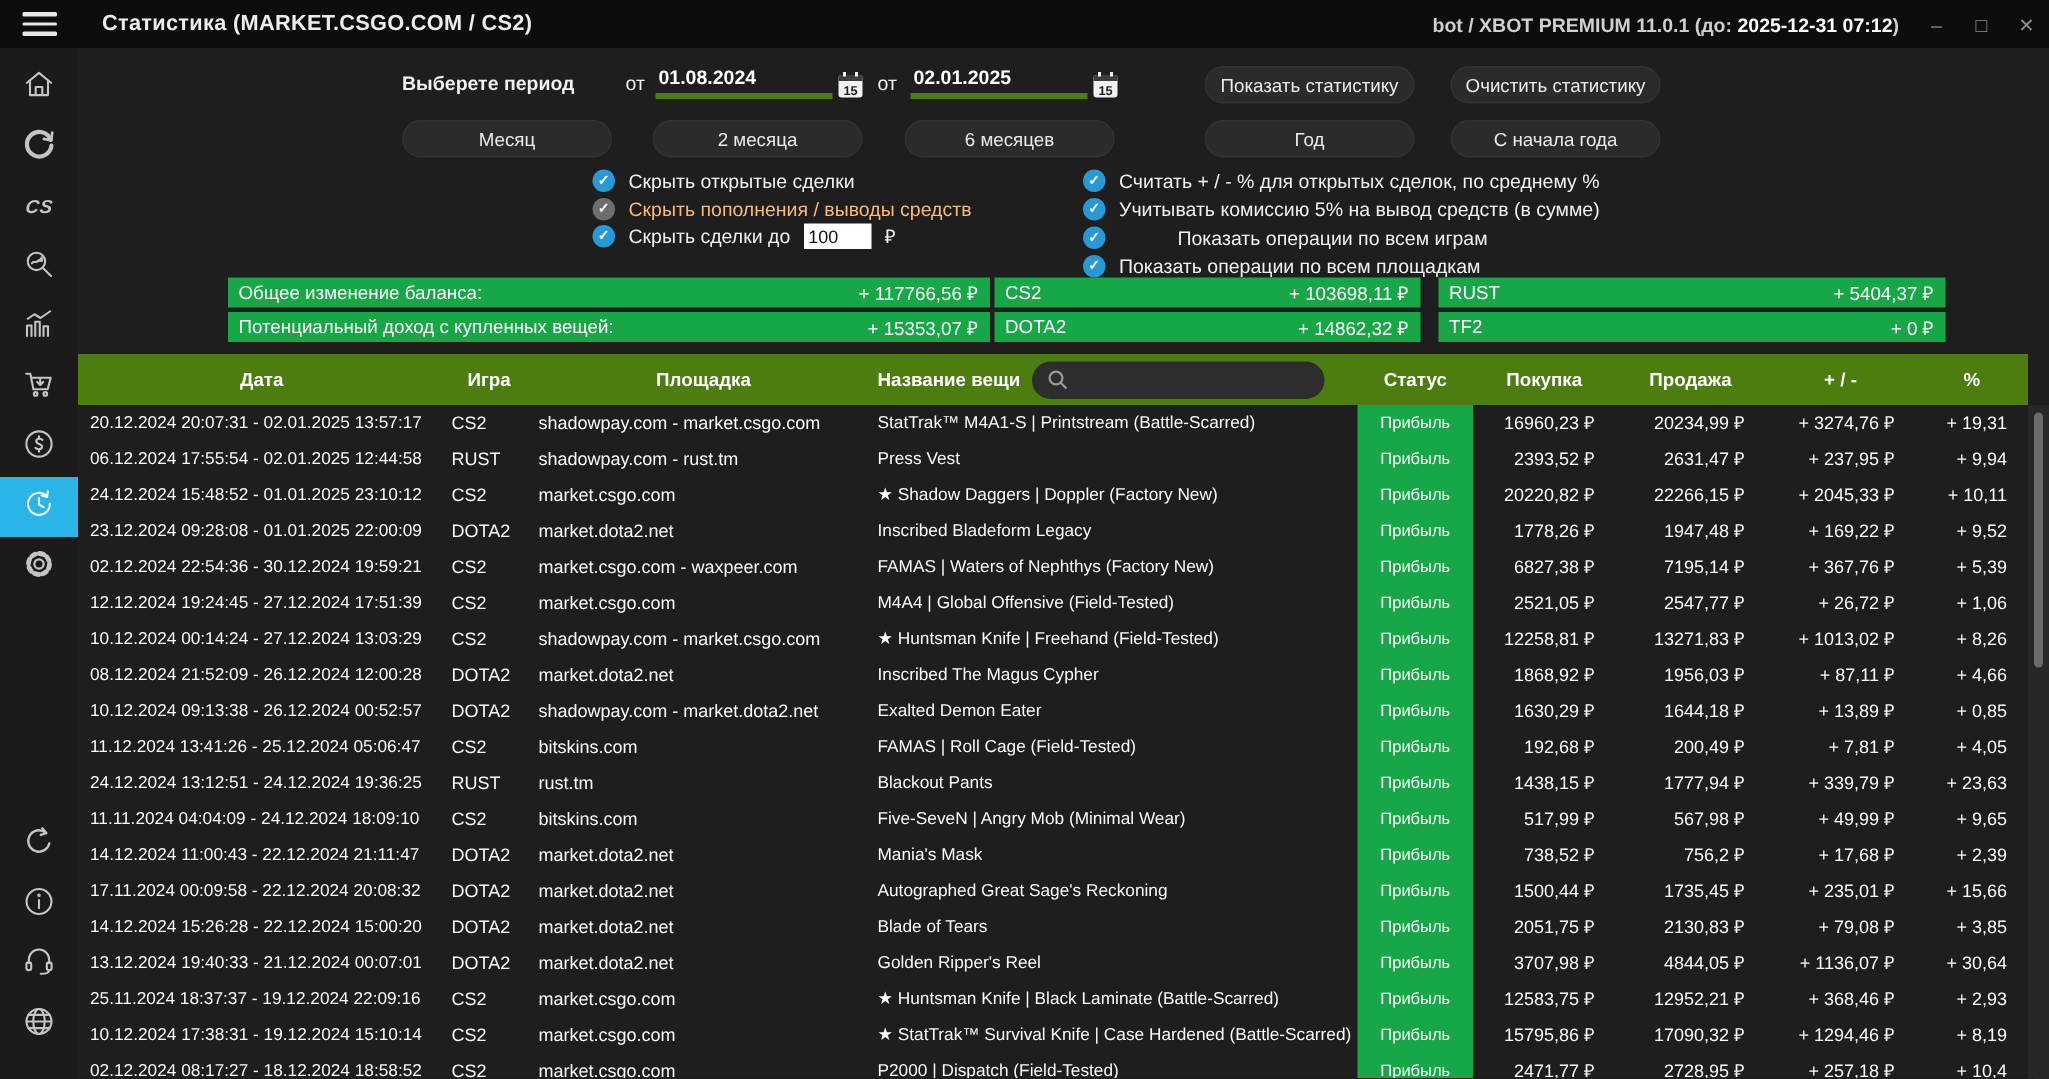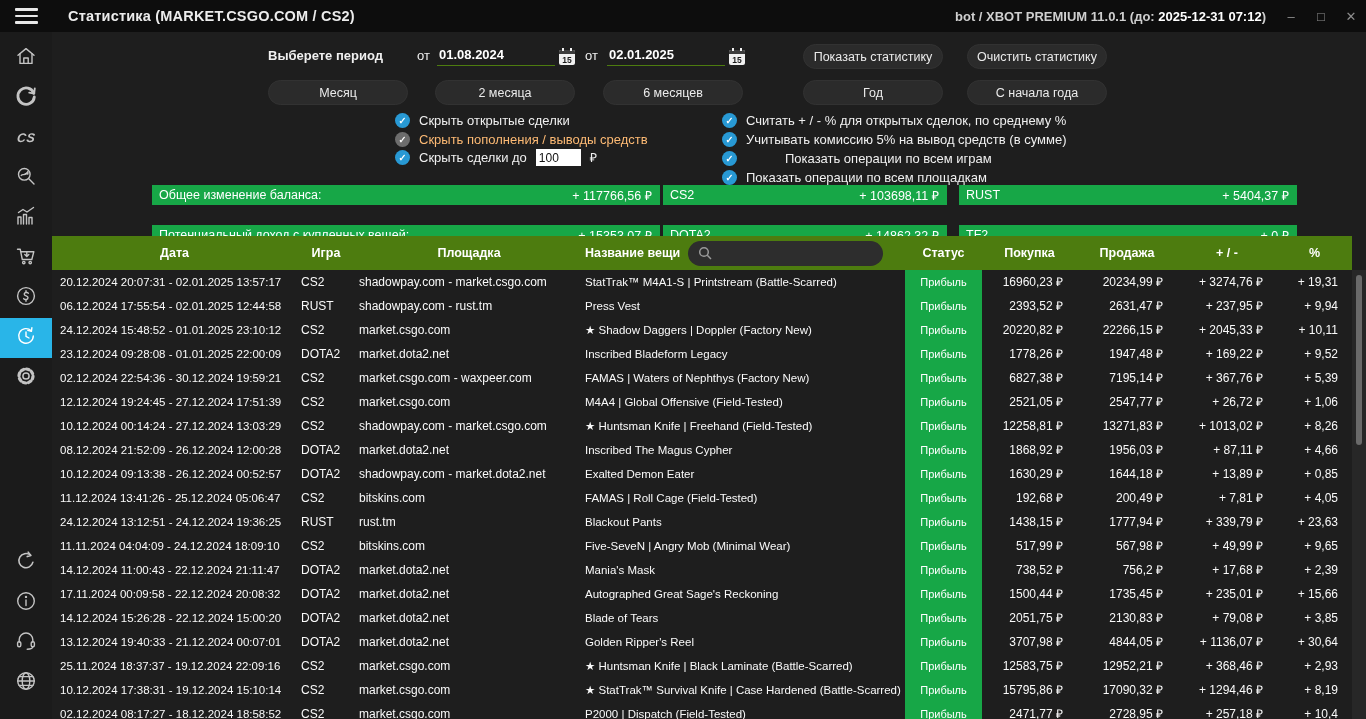--- a/index.html
+++ b/index.html
@@ -33,21 +33,21 @@
               transform:skewX(-8deg); color:currentColor; }
 
   
   .content { position:absolute; left:52px; top:32px; right:0; bottom:0; background:#1e1e1e; }
 
   .lbl { position:absolute; color:#f0f0f0; font-size:13px; white-space:nowrap; }
   .semibold { font-weight:600; }
 
   .date-field { position:absolute; display:flex; align-items:flex-end; gap:4px; height:22px; }
   .date-input { width:118px; background:transparent; border:none; outline:none;
-                border-bottom:1px solid #4d7c0f; color:#fff; font-size:13px; font-weight:600;
+                border-bottom:4px solid #4d7c0f; color:#fff; font-size:13px; font-weight:600;
                 padding:0 0 3px 2px; font-family:"Liberation Sans", sans-serif; }
   .cal { width:16px; height:15px; background:#f1f1f1; border-radius:2px; position:relative;
          display:flex; align-items:flex-end; justify-content:center; margin-bottom:1px; cursor:pointer; }
   .cal::before { content:""; position:absolute; top:0; left:0; right:0; height:3.5px;
                  background:#3c3c3c; border-radius:2px 2px 0 0; }
   .cal::after { content:""; position:absolute; top:-2px; left:3px; width:2px; height:3px; background:#f1f1f1;
                 box-shadow:8px 0 0 #f1f1f1; }
   .cal span { font-size:8.5px; font-weight:700; color:#1a1a1a; line-height:10px; }
 
   .btn { position:absolute; height:25px; width:140px; background:#2b2b2b; border:1px solid #323232;
@@ -59,21 +59,21 @@
         display:flex; align-items:center; justify-content:center; flex:0 0 15px; }
   .cb::after { content:"✓"; font-size:9.5px; font-weight:700; line-height:1; }
   .cb-label { color:#f0f0f0; font-size:13px; white-space:nowrap; }
   .check-row.disabled .cb { background:#6d6d6d; }
   .check-row.disabled .cb-label { color:#fdba74; }
   .min-input { width:45px; height:17px; background:#ffffff; border:none; outline:none; color:#111;
                font-size:12px; padding:0 3px; font-family:"Liberation Sans", sans-serif; }
   .rub { color:#f0f0f0; font-size:12.5px; }
 
   
-  .sum-box { position:absolute; display:flex; flex-direction:column; gap:20px; }
+  .sum-box { position:absolute; display:flex; flex-direction:column; gap:3px; }
   .sum-row { height:20px; background:#17a747; display:flex; align-items:center;
              justify-content:space-between; padding:0 8px 0 7px; color:#ffffff; font-size:12.5px;
              white-space:nowrap; }
 
   
   .table { position:absolute; left:0; top:204px; right:14px; bottom:0; overflow:hidden; }
   .grid { display:grid; grid-template-columns:245px 58px 228px 322px 77px 95px 100px 100px 75px; }
   .thead { height:34px; align-items:center; background:#4d7c0f; }
   .th { color:#ffffff; font-size:12.5px; font-weight:700; text-align:center; white-space:nowrap; cursor:pointer; }
   .th-item { display:flex; align-items:center; text-align:left; padding-left:2px; gap:8px; }

